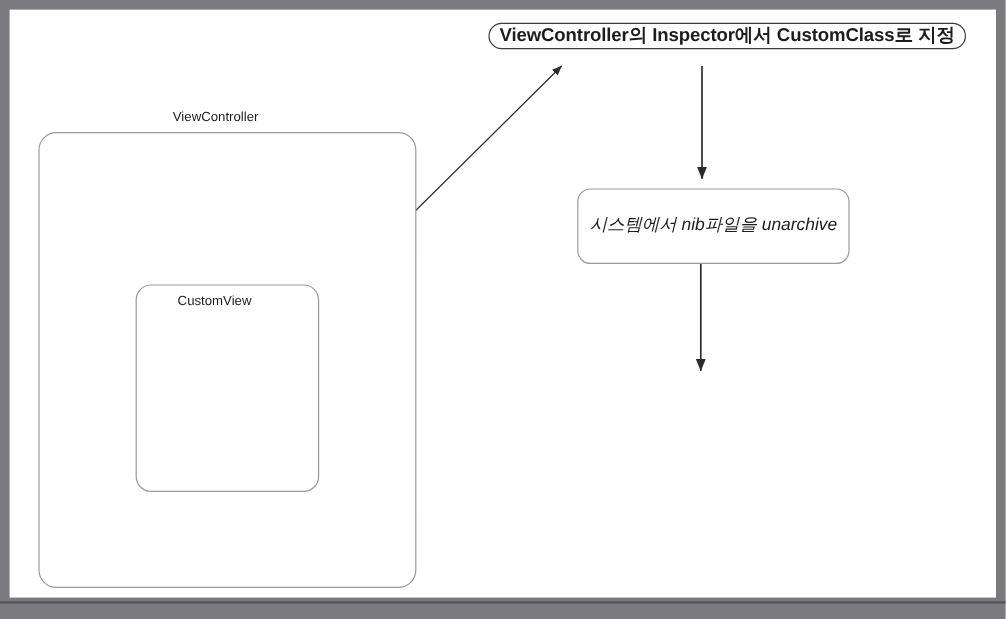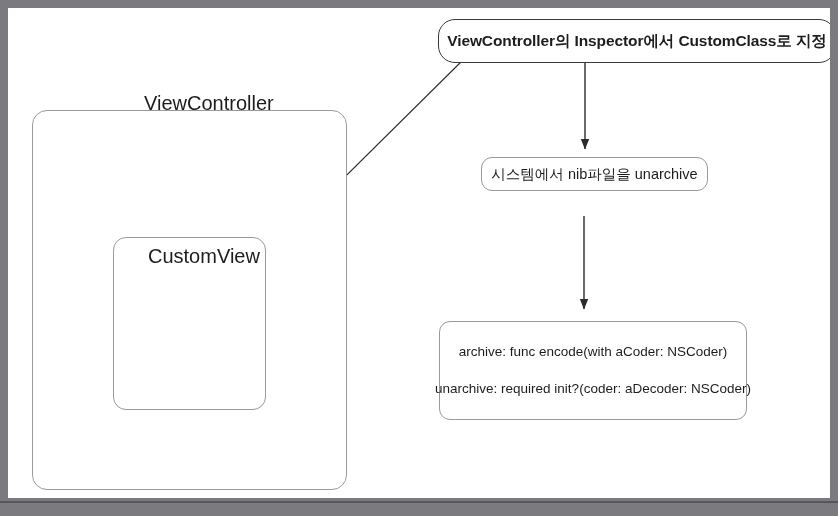--- a/index.html
+++ b/index.html
@@ -53,40 +53,41 @@
     justify-content: center;
     color: #1d1d1d;
   }
   .shape-label {
     white-space: nowrap;
     line-height: 1.25;
   }
 
   
   #box-viewcontroller-inspector {
-    left: 430px;
+    left: 399px;
     top: 11px;
     width: 398px;
-    height: 44px;
+    height: 22px;
     border-radius: 17px;
     border-color: #3a3a3a;
   }
   #box-viewcontroller-inspector .shape-label {
     font-size: 15.5px;
     font-weight: bold;
     letter-spacing: -0.1px;
   }
 
   
   #box-nib-unarchive {
     left: 473px;
     top: 149px;
     width: 227px;
-    height: 34px;
+    height: 63px;
     border-radius: 11px;
+    font-style: italic;
   }
   #box-nib-unarchive .shape-label {
     font-size: 14.5px;
   }
 
   
   #box-archive-methods {
     left: 431px;
     top: 313px;
     width: 308px;
@@ -114,21 +115,21 @@
     left: 105px;
     top: 229px;
     width: 153px;
     height: 173px;
     border-radius: 13px;
   }
 
   
   .caption {
     position: absolute;
-    font-size: 20px;
+    font-size: 11px;
     color: #1d1d1d;
     white-space: nowrap;
   }
   #caption-viewcontroller {
     left: 136px;
     top: 84px;
   }
   #caption-customview {
     left: 140px;
     top: 212px;
@@ -178,21 +179,17 @@
     <div class="caption" id="caption-customview">CustomView</div>
 
     <div class="shape" id="box-viewcontroller-inspector">
       <span class="shape-label">ViewController의 Inspector에서 CustomClass로 지정</span>
     </div>
 
     <div class="shape" id="box-nib-unarchive">
       <span class="shape-label">시스템에서 nib파일을 unarchive</span>
     </div>
 
-    <div class="shape" id="box-archive-methods">
-      <span class="shape-label">archive: func encode(with aCoder: NSCoder)</span>
-      <span class="shape-label">unarchive: required init?(coder: aDecoder: NSCoder)</span>
-    </div>
 
   </div>
 
   <div id="bottom-rule"></div>
 </div>
 
 </body></html>

